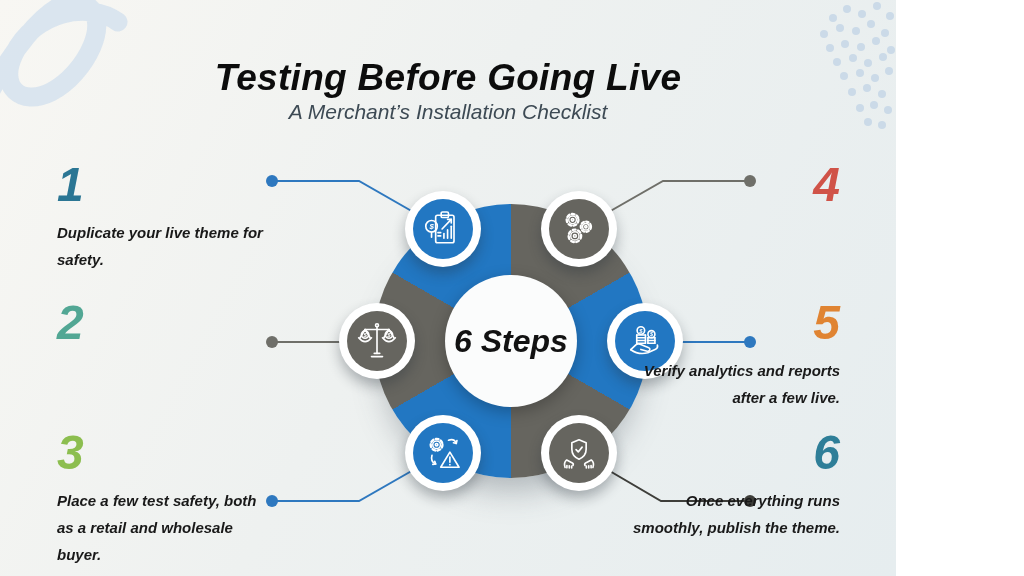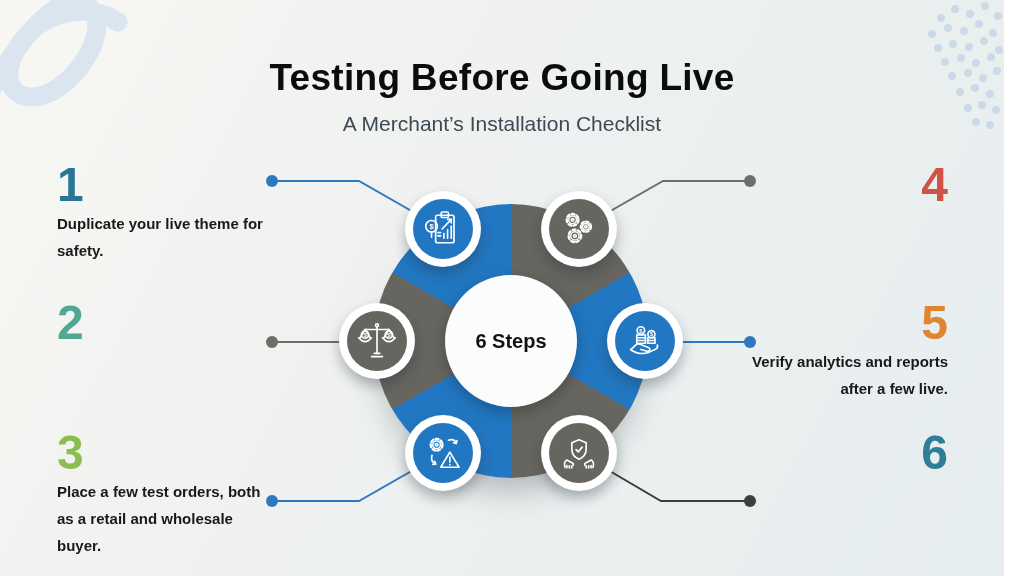--- a/index.html
+++ b/index.html
@@ -1,41 +1,42 @@
 <!DOCTYPE html>
 <html style="--blue: #2277c2; --gray: #66655f; --conn-blue: #2e78bf; --conn-gray: #6f6f69; --conn-dark: #3e3e3a;"><head>
 <meta charset="utf-8">
 <style>
   * { margin:0; padding:0; box-sizing:border-box; }
   html,body { width:1024px; height:576px; }
   body { font-family:"Liberation Sans", sans-serif; }
 
   .canvas {
-    position:relative; width:1004px; height:576px; overflow:hidden;
+    position:relative; width:896px; height:576px; overflow:hidden;
     background:linear-gradient(118deg,#f8f7f3 0%, #eef1f0 45%, #e6edef 100%);
+    font-style:italic;
   }
 
   
   .deco { position:absolute; z-index:0; }
 
   
   .title {
     position:absolute; top:57px; left:0; width:100%; text-align:center;
     font-size:37px; font-weight:bold; color:#0c0c0c; letter-spacing:.3px; z-index:4;
   }
   .subtitle {
-    position:absolute; top:112px; left:0; width:100%; text-align:center;
+    position:absolute; top:100px; left:0; width:100%; text-align:center;
     font-size:21px; font-weight:400; color:#3d4a54; z-index:4;
   }
 
   
   .step { position:absolute; width:240px; z-index:4; }
   .step.right { text-align:right; }
   .num  { font-size:48px; font-weight:bold; line-height:1.05; }
-  .txt  { font-size:15px; font-weight:bold; color:#191919;
+  .txt  { margin-top:9px; font-size:15px; font-weight:bold; color:#191919;
           line-height:27px; white-space:pre-line; }
 
   #step-1 { left:57px;  top:160px; }
   #step-2 { left:57px;  top:298px; }
   #step-3 { left:57px;  top:428px; }
   #step-4 { right:56px; top:160px; }
   #step-5 { right:56px; top:298px; }
   #step-6 { right:56px; top:428px; }
 
   
@@ -55,21 +56,21 @@
       var(--blue) 0 60deg,  var(--gray) 60deg 120deg,
       var(--blue) 120deg 180deg, var(--gray) 180deg 240deg,
       var(--blue) 240deg 300deg, var(--gray) 300deg 360deg);
     box-shadow:0 22px 32px -10px rgba(70,82,92,.38);
   }
   .hub {
     position:absolute; left:445px; top:275px; width:132px; height:132px;
     border-radius:50%; background:#fbfcfc; z-index:2;
     display:flex; align-items:center; justify-content:center;
     box-shadow:0 5px 16px rgba(0,0,0,.25);
-    font-size:20px; font-weight:bold; color:#121212;
+    font-size:32px; font-weight:bold; color:#121212;
   }
 
   
   .badge {
     position:absolute; width:76px; height:76px; border-radius:50%;
     background:#ffffff; z-index:3;
     display:flex; align-items:center; justify-content:center;
     box-shadow:0 7px 13px rgba(35,45,55,.33);
   }
   .badge-inner {
@@ -277,29 +278,31 @@
   <div class="step" id="step-1">
     <div class="num" style="color: rgb(43, 118, 148);">1</div>
     <div class="txt">Duplicate your live theme for
 safety.</div>
   </div>
   <div class="step" id="step-2">
     <div class="num" style="color: rgb(82, 167, 148);">2</div>
   </div>
   <div class="step" id="step-3">
     <div class="num" style="color: rgb(140, 190, 79);">3</div>
-    <div class="txt">Place a few test orders, both
+    <div class="txt">Place a few test safety, both
 as a retail and wholesale
 buyer.</div>
   </div>
   <div class="step right" id="step-4">
     <div class="num" style="color: rgb(208, 83, 72);">4</div>
   </div>
   <div class="step right" id="step-5">
     <div class="num" style="color: rgb(224, 132, 50);">5</div>
     <div class="txt">Verify analytics and reports
 after a few live.</div>
   </div>
   <div class="step right" id="step-6">
     <div class="num" style="color: rgb(46, 126, 152);">6</div>
+    <div class="txt">Once everything runs
+smoothly, publish the theme.</div>
   </div>
 
 </div>
 
 </body></html>

